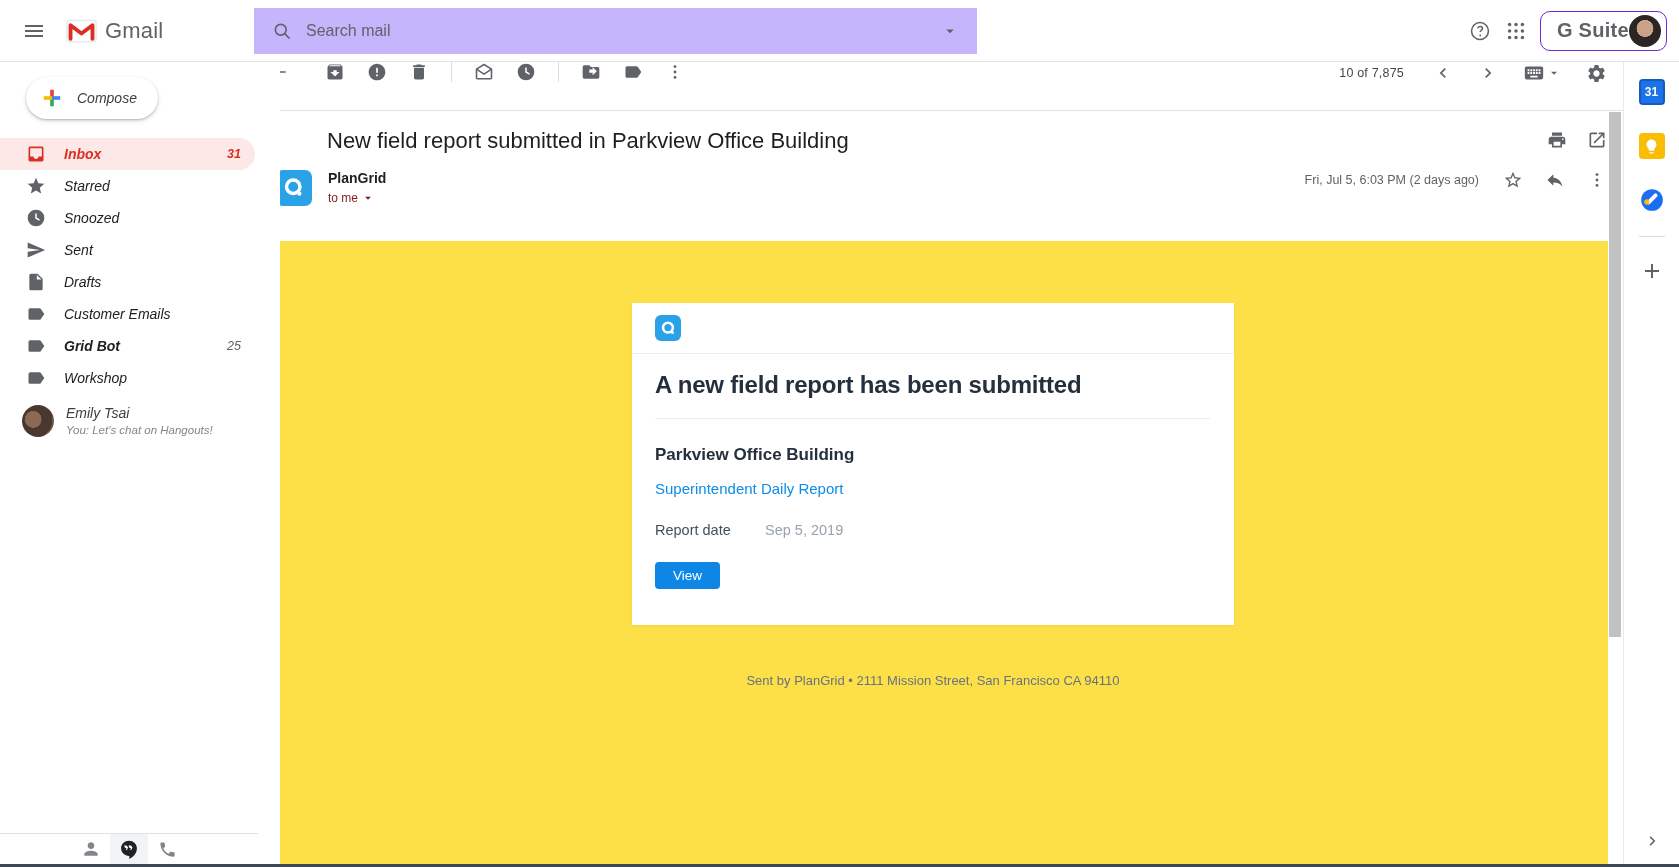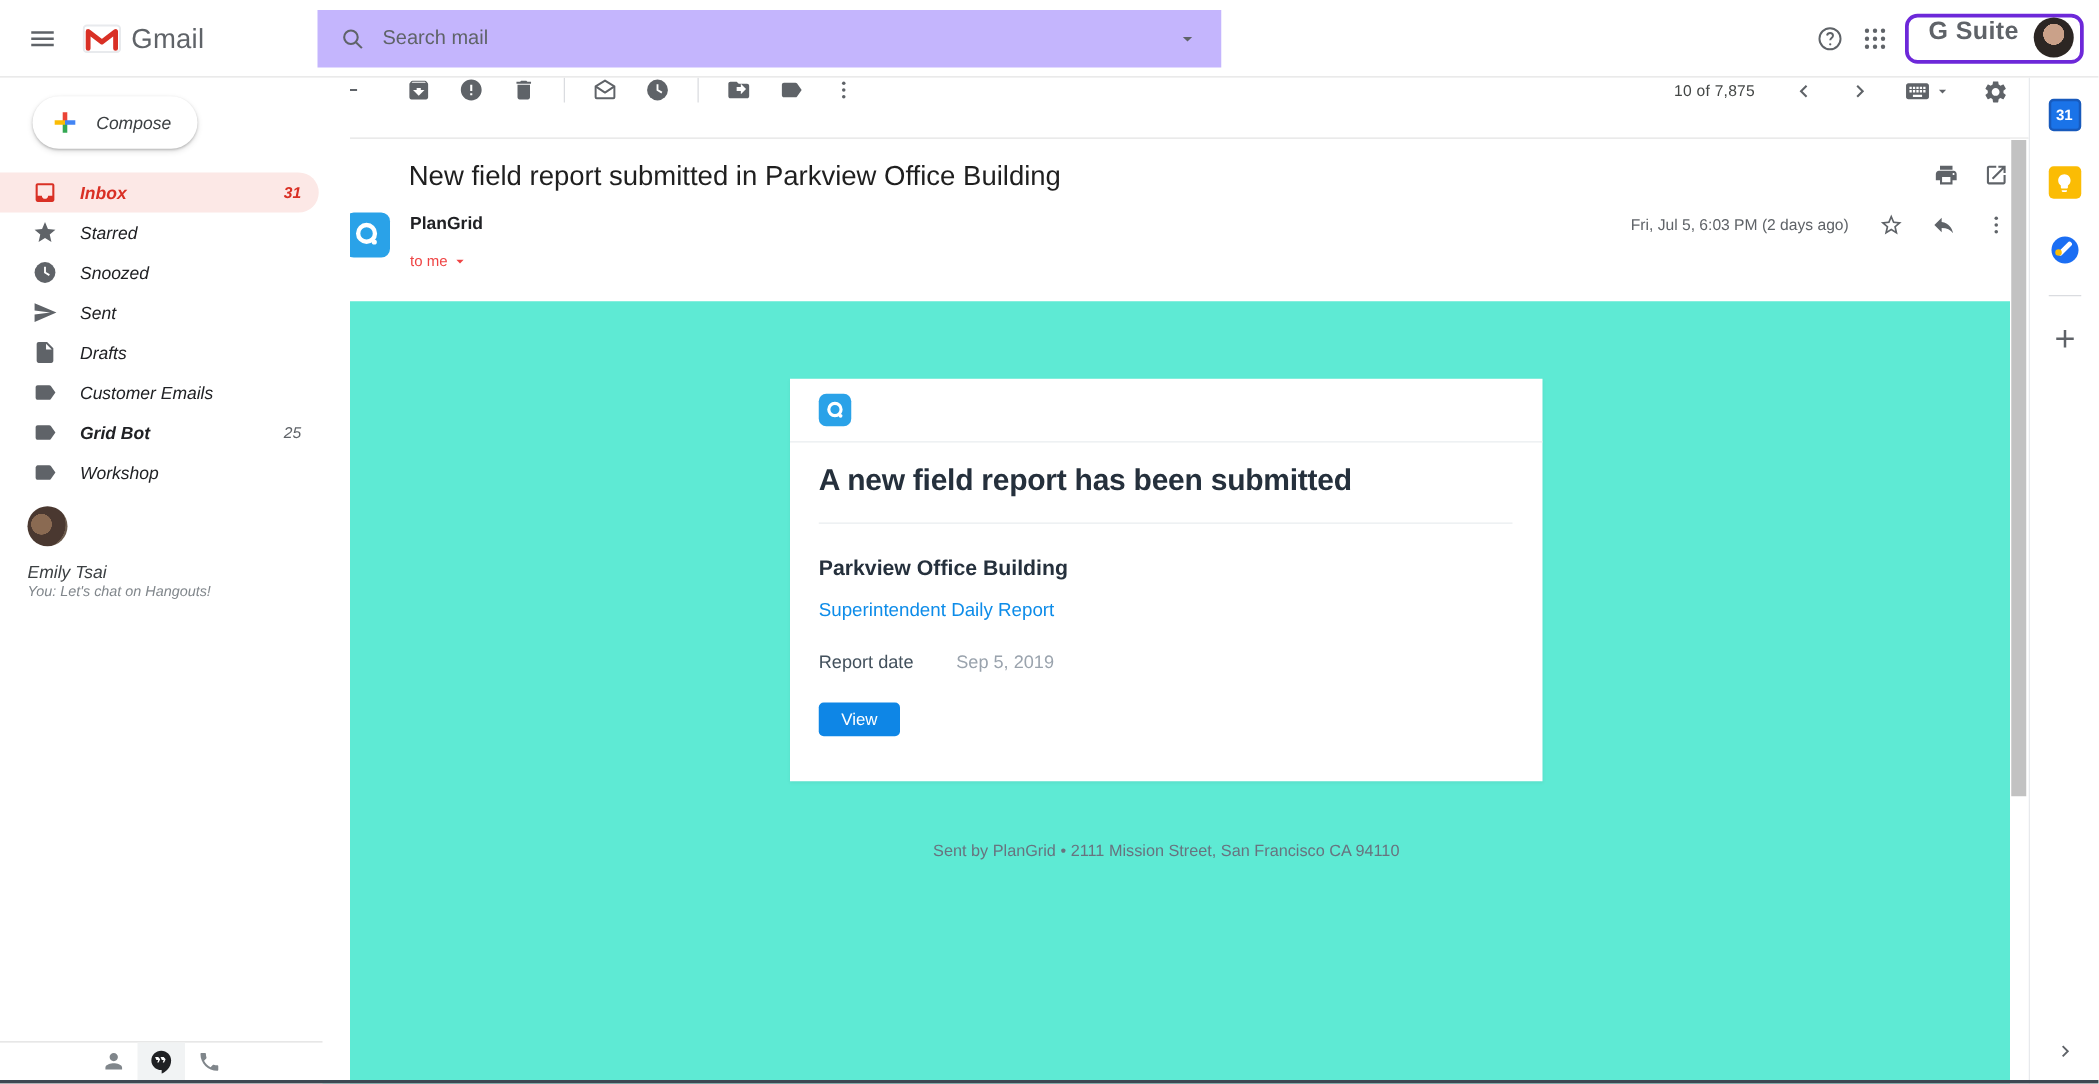--- a/index.html
+++ b/index.html
@@ -15,21 +15,21 @@
             border-bottom:1px solid #e3e3e3; display:flex; align-items:center; z-index:5; }
   .hamburger { margin-left:22px; width:24px; height:24px; }
   .brand { display:flex; align-items:center; margin-left:20px; gap:8px; }
   .brand-word { font-size:22px; color:#5f6368; letter-spacing:.2px; }
   .search { position:absolute; left:254px; top:8px; width:723px; height:46px; background:#c4b5fd;
             border-radius:0; display:flex; align-items:center; padding:0 18px; }
   .search input { flex:1; margin-left:14px; border:none; outline:none; background:transparent;
                   font-size:16px; color:#202124; font-family:"Liberation Sans", sans-serif; }
   .search input::placeholder { color:#5f6368; opacity:1; }
   .topbar-right { margin-left:auto; display:flex; align-items:center; gap:12px; padding-right:12px; }
-  .gsuite { display:flex; gap:12px; border:3px solid #6d28d9; border-radius:10px;
+  .gsuite { display:flex; align-items:center; border:1px solid #6d28d9; border-radius:10px;
             height:40px; padding:0 5px 0 16px; }
   .gsuite-label { font-size:20px; color:#5f6368; font-weight:700; letter-spacing:.3px; }
   .avatar-photo { width:32px; height:32px; border-radius:50%;
        background: radial-gradient(circle at 50% 42%, #caa189 0 34%, #2c2623 35% 100%); }
 
   
   .sidebar { position:absolute; top:60px; left:0; width:280px; bottom:0; background:#fff; z-index:4;font-style:italic; }
   .compose { margin:17px 0 0 26px; width:132px; height:42px; border-radius:21px; background:#fff;
              box-shadow:0 1px 2px rgba(0,0,0,.22), 0 2px 5px rgba(0,0,0,.12);
              display:flex; align-items:center; gap:14px; padding-left:15px; cursor:pointer; }
@@ -47,21 +47,21 @@
 
   .profile-row { margin-top:4px; height:46px; border-top:1px solid #e8eaed; border-bottom:1px solid #e8eaed;
                  display:flex; align-items:center; padding:0 20px 0 12px; }
   .presence-wrap { position:relative; width:32px; height:32px; flex:none; }
   .presence-dot { position:absolute; right:-3px; bottom:-2px; width:12px; height:12px; border-radius:50%;
                   background:#1db954; border:2px solid #fff; }
   .profile-name { margin-left:10px; font-size:14px; color:#202124; font-weight:500; }
   .profile-caret { margin-left:6px; color:#5f6368; }
   .profile-add { margin-left:auto; width:22px; height:22px; color:#5f6368; }
 
-  .contact-row { display:flex; gap:12px; padding:11px 16px 0 22px; cursor:pointer;flex-direction:column; }
+  .contact-row { display:flex; gap:12px; padding:11px 16px 0 22px; cursor:pointer; }
   .contact-av { width:32px; height:32px; border-radius:50%; flex:none;
        background: radial-gradient(circle at 35% 45%, #8a6a52 0 30%, #4a3830 31% 70%, #6b5a4c 71%); }
   .contact-name { font-size:14px; color:#3c4043; }
   .contact-preview { font-size:11.5px; color:#80868b; margin-top:3px; }
 
   .sidebar-footer { position:absolute; bottom:3px; left:0; width:258px; height:31px;
                     border-top:1px solid #e0e0e0; display:flex; justify-content:center; background:#fff; }
   .sf-cell { width:38px; display:flex; align-items:center; justify-content:center; cursor:pointer; }
   .sf-cell.active { background:#f1f3f4; }
 
@@ -80,26 +80,26 @@
   .subject-row { margin:17px 16px 0 69px; display:flex; align-items:flex-start; }
   .subject { font-size:22px; color:#1f1f1f; font-weight:400; flex:1; }
   .subject-icons { display:flex; gap:20px; margin-top:2px; }
   .subject-icons .ibtn { width:20px; height:20px; }
 
   .sender-row { margin:16px 16px 0 18px; display:flex; align-items:flex-start; }
   .sender-avatar { width:36px; height:36px; border-radius:7px; background:#2aa2e8;
                    display:flex; align-items:center; justify-content:center; flex:none; }
   .sender-info { margin-left:16px; }
   .sender-name { font-size:14px; font-weight:700; color:#202124; }
-  .sender-to { display:flex; align-items:center; gap:3px; margin-top:16px; font-size:12px; color:#ef4444; cursor:pointer; }
+  .sender-to { display:flex; align-items:center; gap:3px; margin-top:5px; font-size:12px; color:#7f1d1d; cursor:pointer; }
   .sender-right { margin-left:auto; display:flex; align-items:center; gap:22px; }
   .mail-date { font-size:12.5px; color:#5f6368; margin-right:2px; }
   .sender-right .ibtn { width:20px; height:20px; }
 
-  .body-area { position:absolute; top:179px; left:0; right:15px; bottom:0; background:#5eead4; }
+  .body-area { position:absolute; top:179px; left:0; right:15px; bottom:0; background:#fde047; }
   .card { width:602px; margin:62px auto 0; background:#fff; box-shadow:0 1px 3px rgba(0,0,0,.05); }
   .card-head { height:51px; display:flex; align-items:center; padding:0 23px; border-bottom:1px solid #e9edf0; }
   .pg-logo { width:26px; height:26px; border-radius:6px; background:#2aa2e8;
              display:flex; align-items:center; justify-content:center; }
   .card-body { padding:17px 24px 36px 23px; }
   .card-heading { font-size:24px; font-weight:700; color:#25303c; letter-spacing:-.2px; }
   .card-rule { border:none; border-top:1px solid #e9edf0; margin:19px 0 0; }
   .card-project { margin-top:26px; font-size:17px; font-weight:700; color:#25303c; }
   .card-link { margin-top:15px; font-size:15px; font-weight:500; color:#0d8ce9; cursor:pointer; }
   .field-table { margin-top:21px; font-size:14.5px; }

